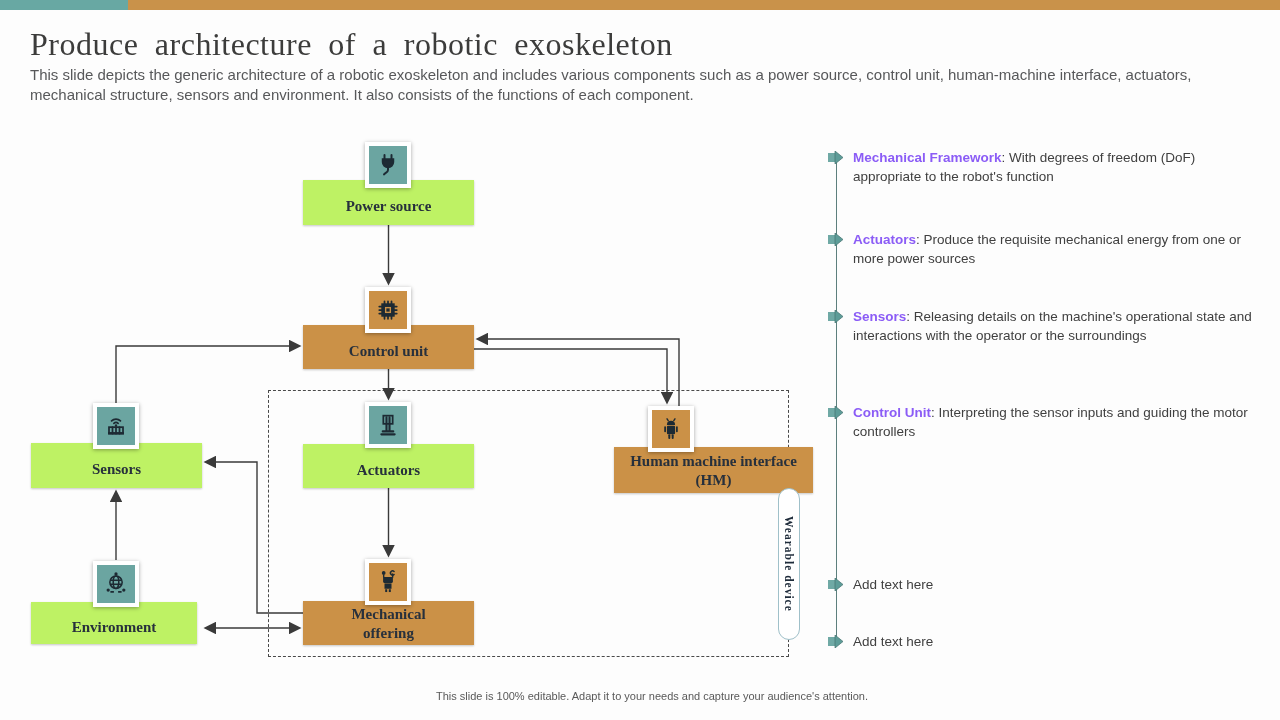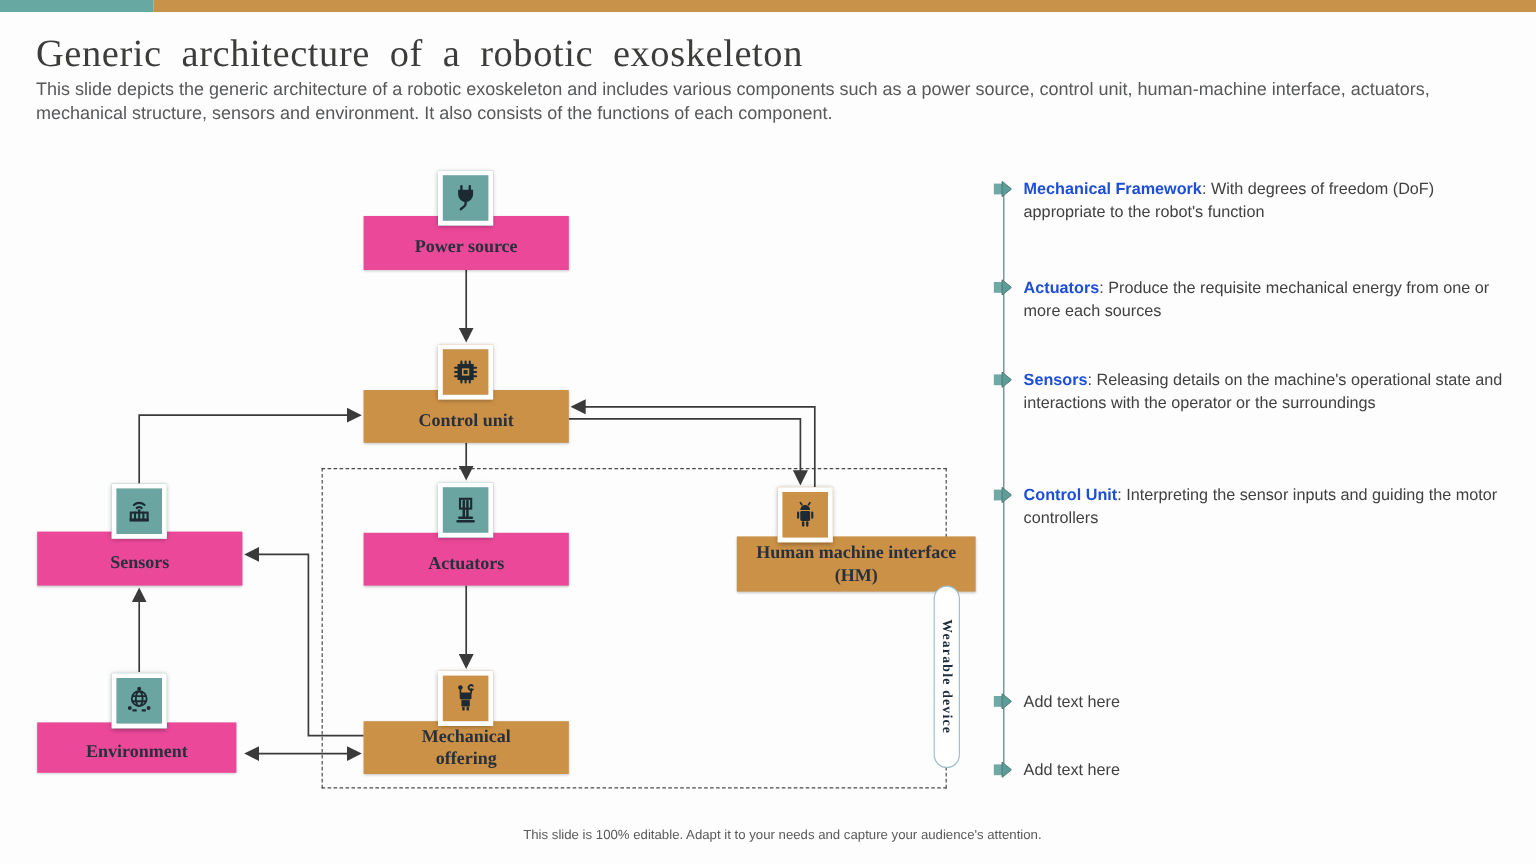--- a/index.html
+++ b/index.html
@@ -24,21 +24,21 @@
     font-size:15px; line-height:1.35; color:#57585a;
   }
 
   
   .node {
     position:absolute; z-index:2; display:flex; align-items:center; justify-content:center;
     text-align:center; font-family:"Liberation Serif", serif; font-weight:700;
     font-size:15px; color:#27303c; line-height:1.25;
     box-shadow:0 1px 2px rgba(0,0,0,.22);
   }
-  .node.teal { background:#ec4899; }
+  .node.teal { background:#bef264; }
   .node.orange { background:#cb9147; }
   .node .pad { padding-top:8px; }
   .node .pad2 { padding-top:2px; }
 
   
   .tile {
     position:absolute; z-index:3; width:46px; height:46px;
     border:4px solid #fff; box-shadow:0 1px 4px rgba(0,0,0,.35);
     display:flex; align-items:center; justify-content:center;
   }
@@ -58,21 +58,21 @@
     font-family:"Liberation Serif", serif; font-weight:700; font-size:11.5px;
     color:#1e2b3a; letter-spacing:1px;
   }
 
   
   svg.edges { position:absolute; left:0; top:0; z-index:1; pointer-events:none; }
 
   
   .list-item { position:absolute; width:432px; font-size:13.5px; line-height:1.42; color:#404040; }
   .list-item .txt { margin-left:25px; display:block; }
-  .list-item b { color:#1d4ed8; }
+  .list-item b { color:#8b5cf6; }
   .list-bullet { position:absolute; left:0; top:3px; }
   .list-line {
     position:absolute; left:836px; top:158px; width:1px; height:484px;
     background:#5d7f7d; z-index:0;
   }
   .list-wrap { position:absolute; left:828px; top:0; width:440px; height:720px; }
   .list-wrap .list-item { position:absolute; left:0; }
 
   
   .footer {
@@ -80,21 +80,21 @@
     font-size:11px; color:#595959;
   }
   .icon-svg { display:block; }
 </style>
 </head>
 <body>
 
 <div class="bar teal"></div>
 <div class="bar orange"></div>
 
-<div class="title">Generic architecture of a robotic exoskeleton</div>
+<div class="title">Produce architecture of a robotic exoskeleton</div>
 <div class="subtitle">This slide depicts the generic architecture of a robotic exoskeleton and includes various components such as a power source, control unit, human-machine interface, actuators, mechanical structure, sensors and environment. It also consists of the functions of each component.</div>
 
 <div class="wearable-box"></div>
 
 <svg class="edges" width="1280" height="720">
   <defs>
     <marker id="arw" viewBox="0 0 10 10" refX="8" refY="5" markerWidth="9" markerHeight="9" orient="auto-start-reverse">
       <path d="M0,0 L10,5 L0,10 z" fill="#3a3a3a"></path>
     </marker>
   </defs>
@@ -228,21 +228,21 @@
       <polygon points="7,0 15,6.5 7,13" fill="#5d9c98" stroke="#44716e" stroke-width="0.7"></polygon>
     </svg>
     <span class="txt"><b>Mechanical Framework</b><span>: With degrees of freedom (DoF) appropriate to the robot's function</span></span>
   </div>
 
   <div class="list-item" style="top:230px;">
     <svg class="list-bullet" width="15" height="13" viewBox="0 0 15 13">
       <rect x="0" y="2" width="7.5" height="9" fill="#6fa9a5"></rect>
       <polygon points="7,0 15,6.5 7,13" fill="#5d9c98" stroke="#44716e" stroke-width="0.7"></polygon>
     </svg>
-    <span class="txt"><b>Actuators</b><span>: Produce the requisite mechanical energy from one or more each sources</span></span>
+    <span class="txt"><b>Actuators</b><span>: Produce the requisite mechanical energy from one or more power sources</span></span>
   </div>
 
   <div class="list-item" style="top:403px;">
     <svg class="list-bullet" width="15" height="13" viewBox="0 0 15 13">
       <rect x="0" y="2" width="7.5" height="9" fill="#6fa9a5"></rect>
       <polygon points="7,0 15,6.5 7,13" fill="#5d9c98" stroke="#44716e" stroke-width="0.7"></polygon>
     </svg>
     <span class="txt"><b>Control Unit</b><span>: Interpreting the sensor inputs and guiding the motor controllers</span></span>
   </div>
 

